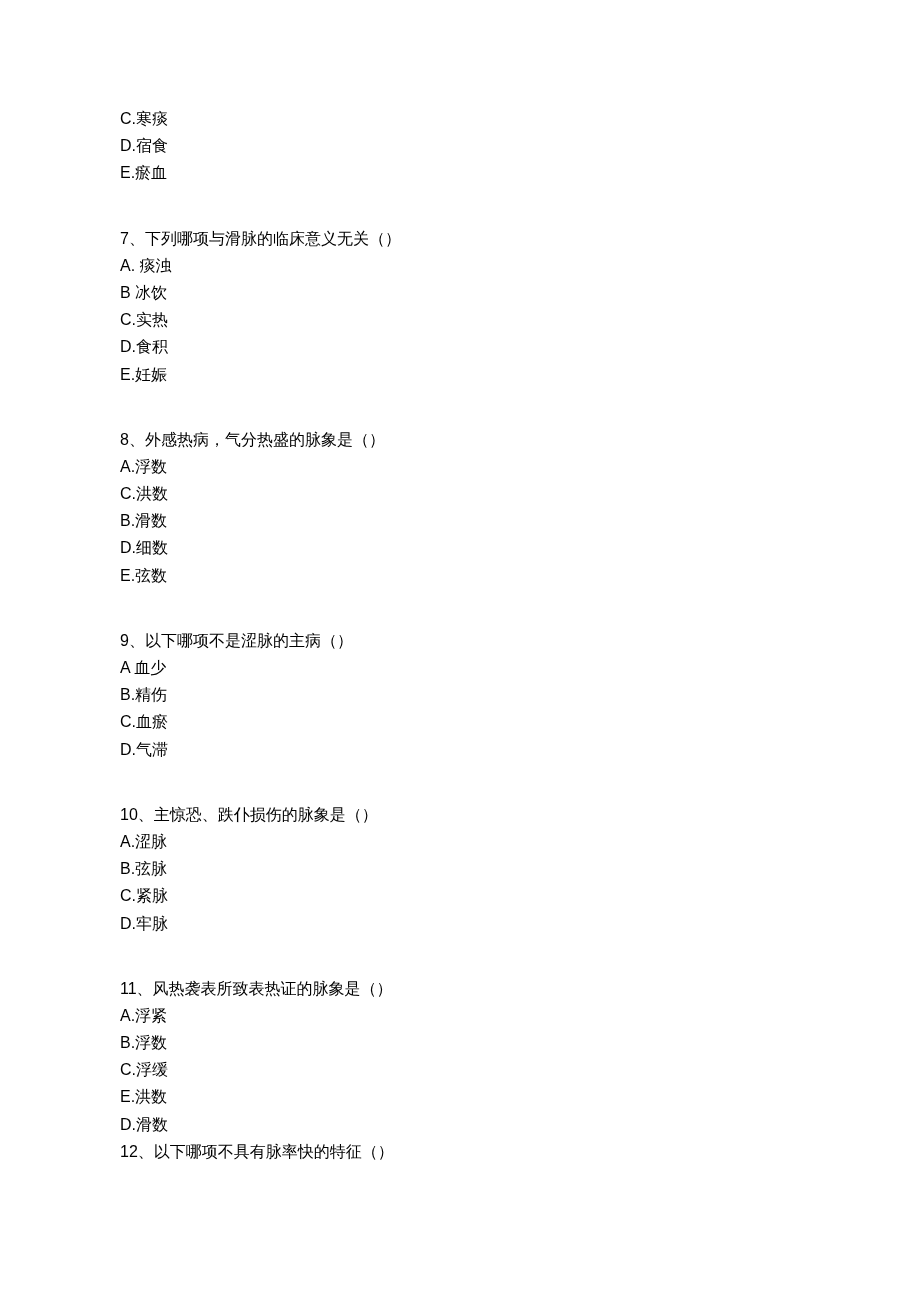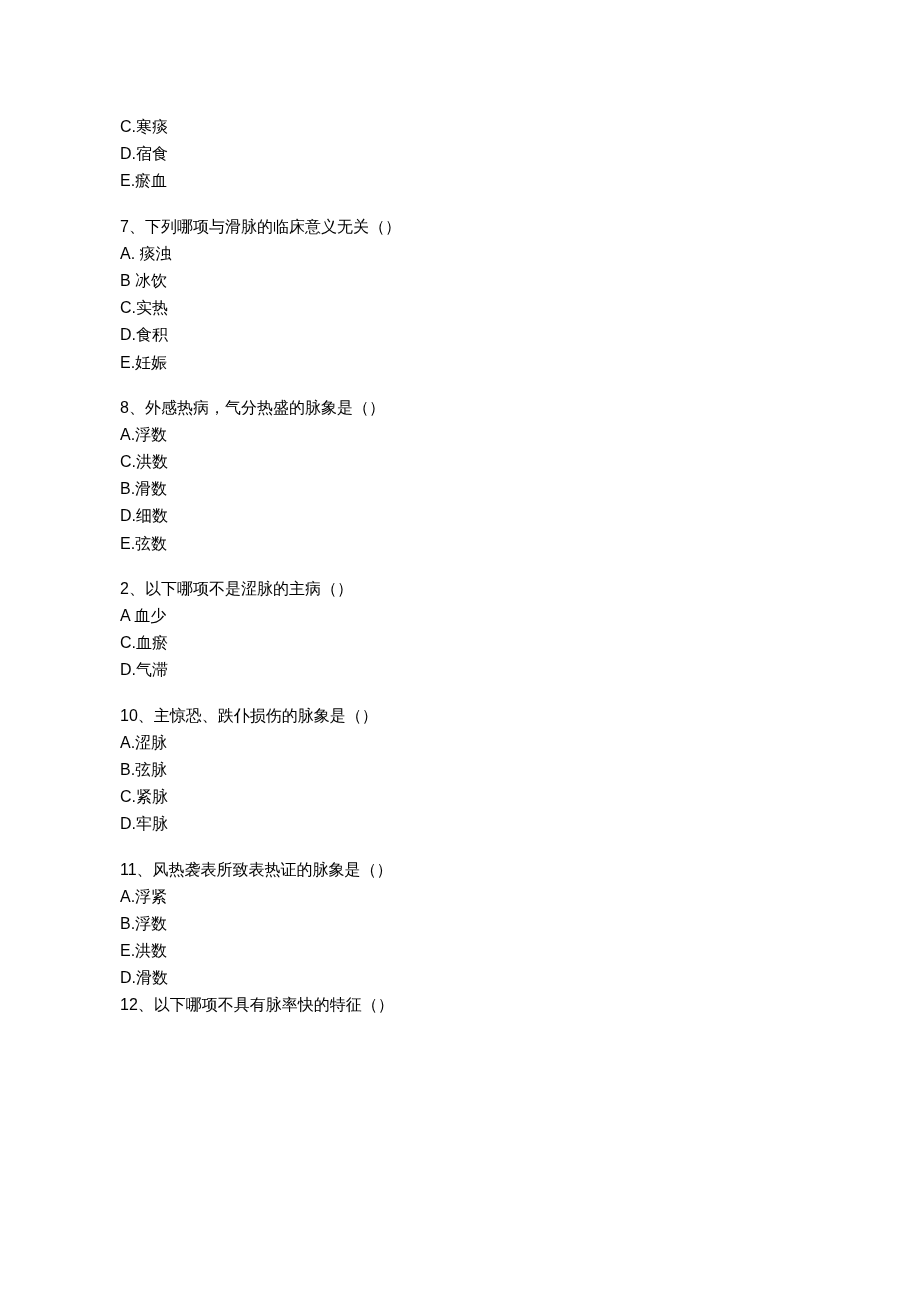--- a/index.html
+++ b/index.html
@@ -12,24 +12,24 @@
     font-size: 16px;
     line-height: 1.7;
   }
   .page {
     padding: 105px 120px 60px 120px;
   }
   .opt {
     display: block;
   }
   .qblock {
-    margin-top: 18px;
+    margin-top: 38px;
   }
   .qblock.first {
-    margin-top: 8px;
+    margin-top: 0;
   }
   .tight + .qstem {
     margin-top: 0;
     text-align: center;
   }
 </style>
 </head>
 <body>
 
 <div class="page">
@@ -52,36 +52,38 @@
   <div class="qblock">
     <span class="opt">8、外感热病，气分热盛的脉象是（）</span>
     <span class="opt">A.浮数</span>
     <span class="opt">C.洪数</span>
     <span class="opt">B.滑数</span>
     <span class="opt">D.细数</span>
     <span class="opt">E.弦数</span>
   </div>
 
   <div class="qblock">
-    <span class="opt">2、以下哪项不是涩脉的主病（）</span>
+    <span class="opt">9、以下哪项不是涩脉的主病（）</span>
     <span class="opt">A 血少</span>
+    <span class="opt">B.精伤</span>
     <span class="opt">C.血瘀</span>
     <span class="opt">D.气滞</span>
   </div>
 
   <div class="qblock">
     <span class="opt">10、主惊恐、跌仆损伤的脉象是（）</span>
     <span class="opt">A.涩脉</span>
     <span class="opt">B.弦脉</span>
     <span class="opt">C.紧脉</span>
     <span class="opt">D.牢脉</span>
   </div>
 
   <div class="qblock">
     <span class="opt">11、风热袭表所致表热证的脉象是（）</span>
     <span class="opt">A.浮紧</span>
     <span class="opt">B.浮数</span>
+    <span class="opt">C.浮缓</span>
     <span class="opt tight">E.洪数</span>
     <span class="opt">D.滑数</span>
     <span class="opt qstem">12、以下哪项不具有脉率快的特征（）</span>
   </div>
 
 </div>
 
 </body></html>

